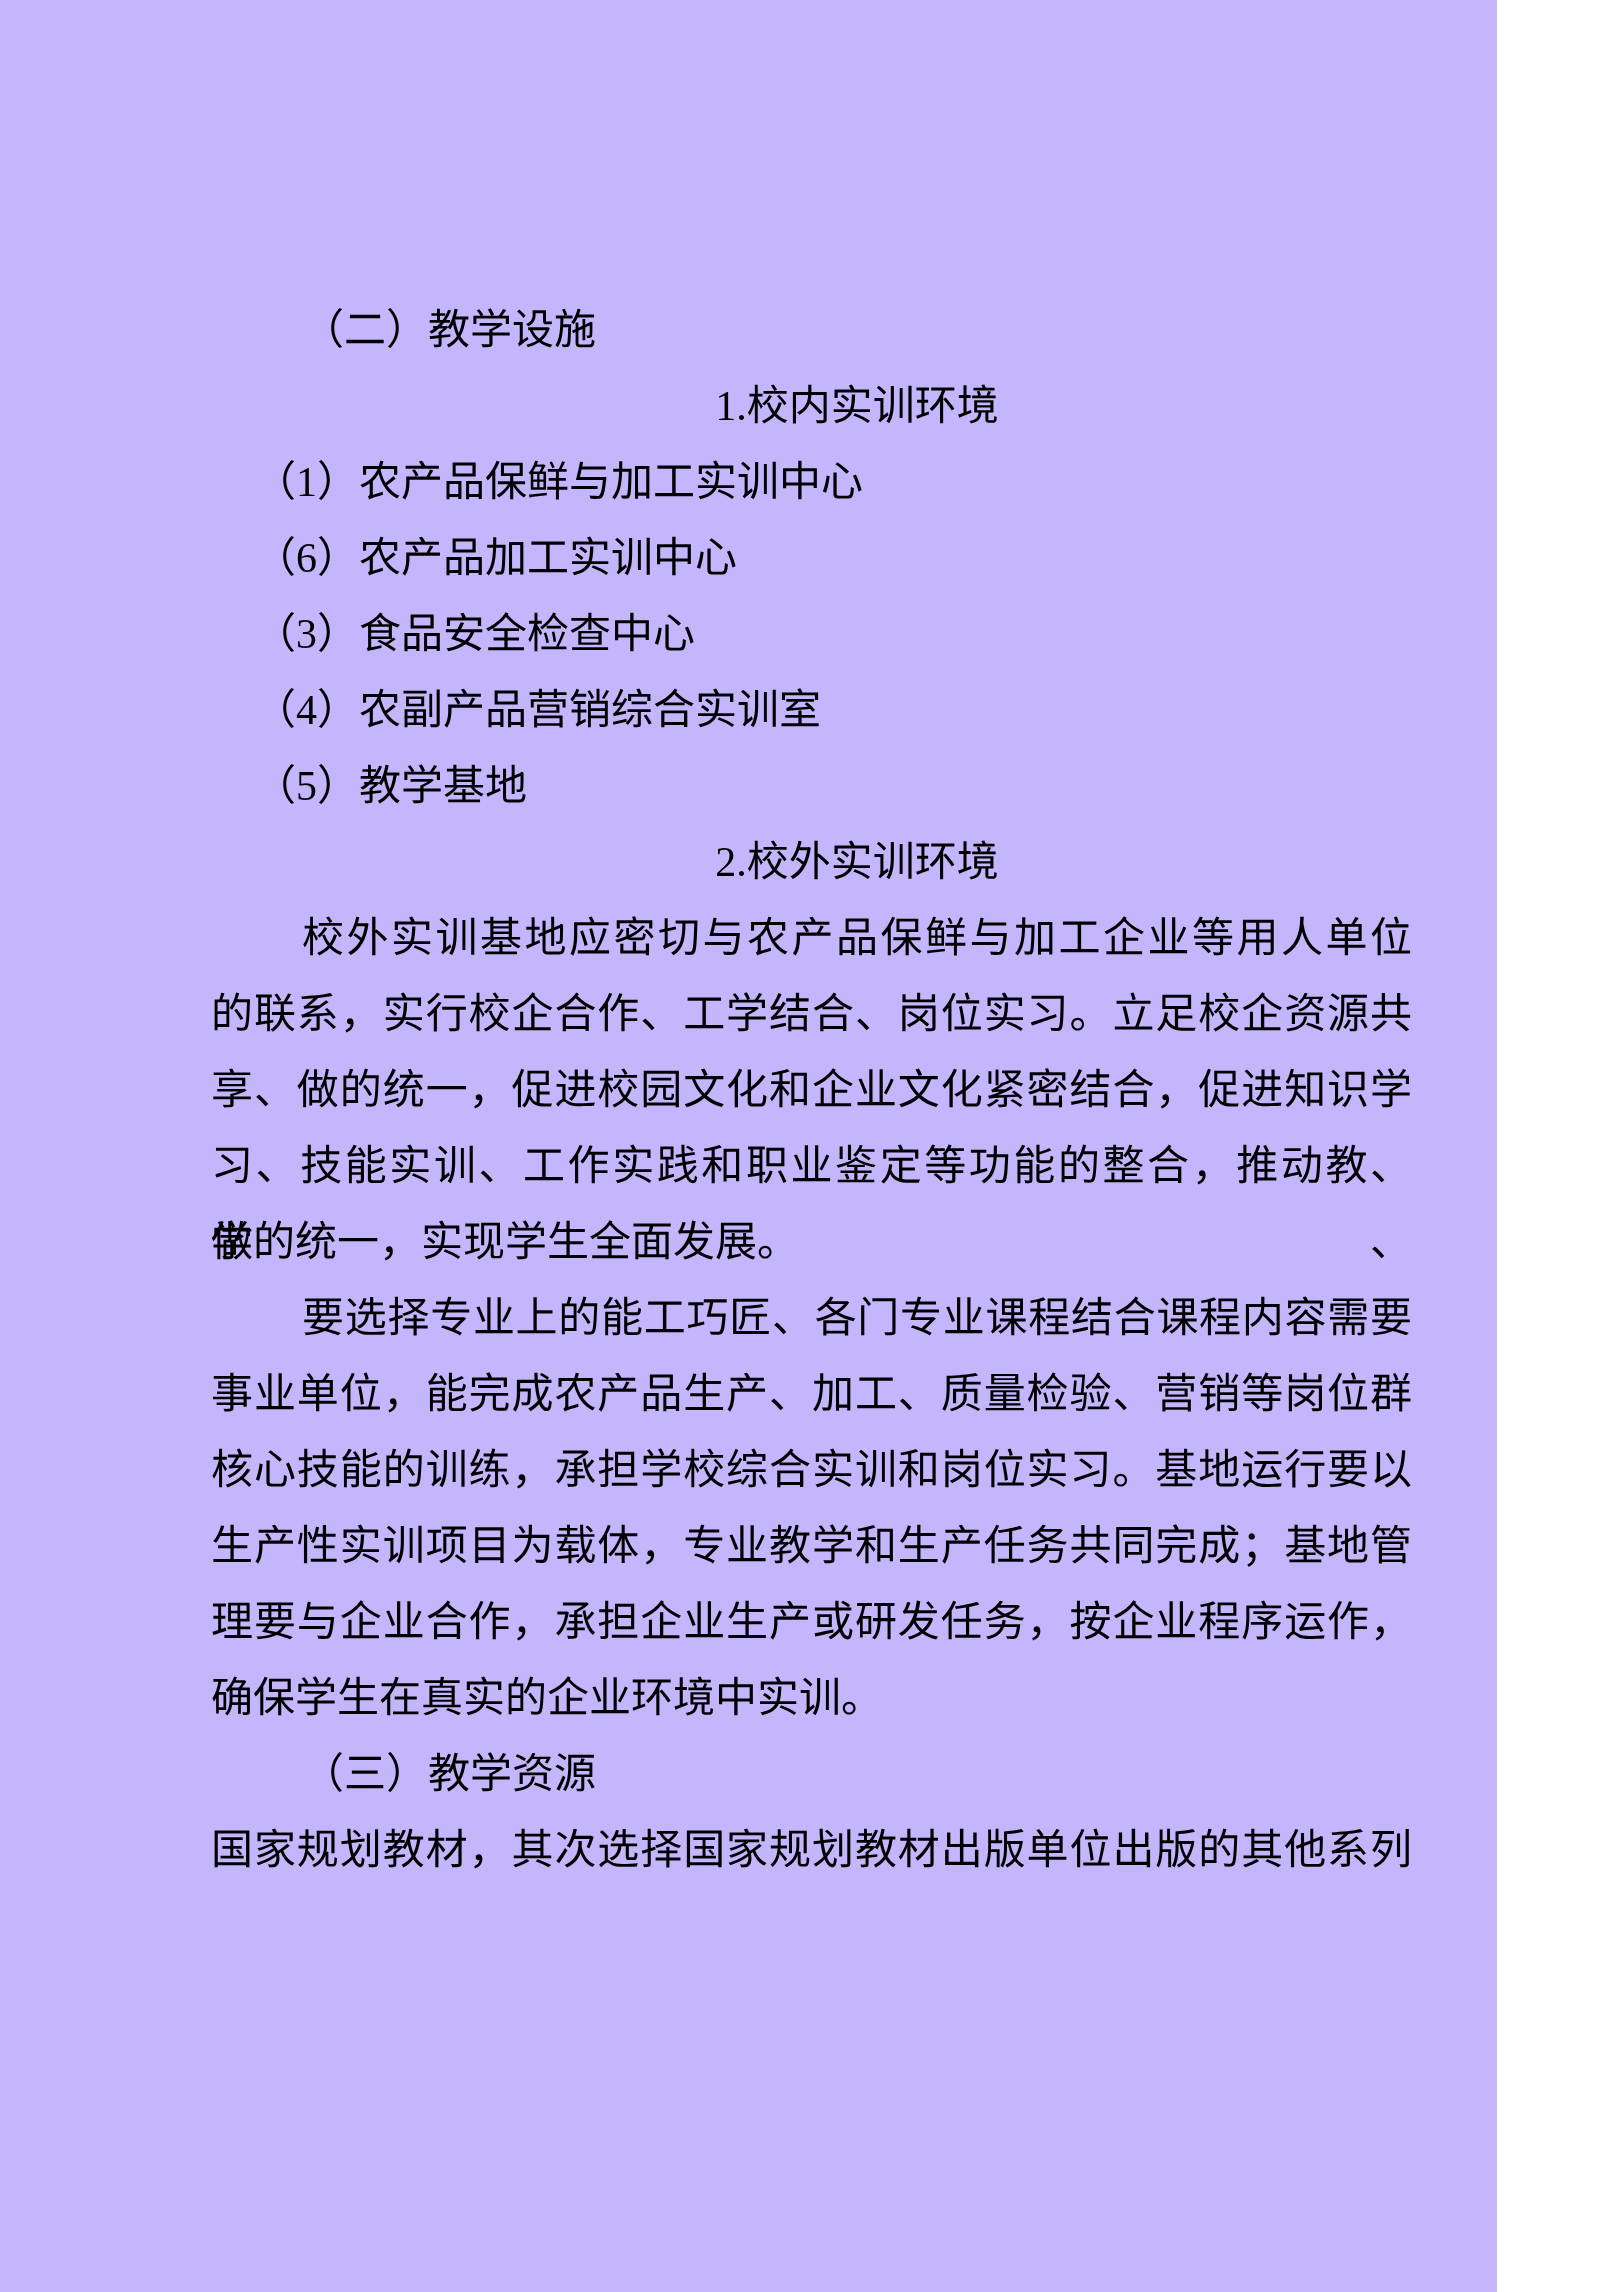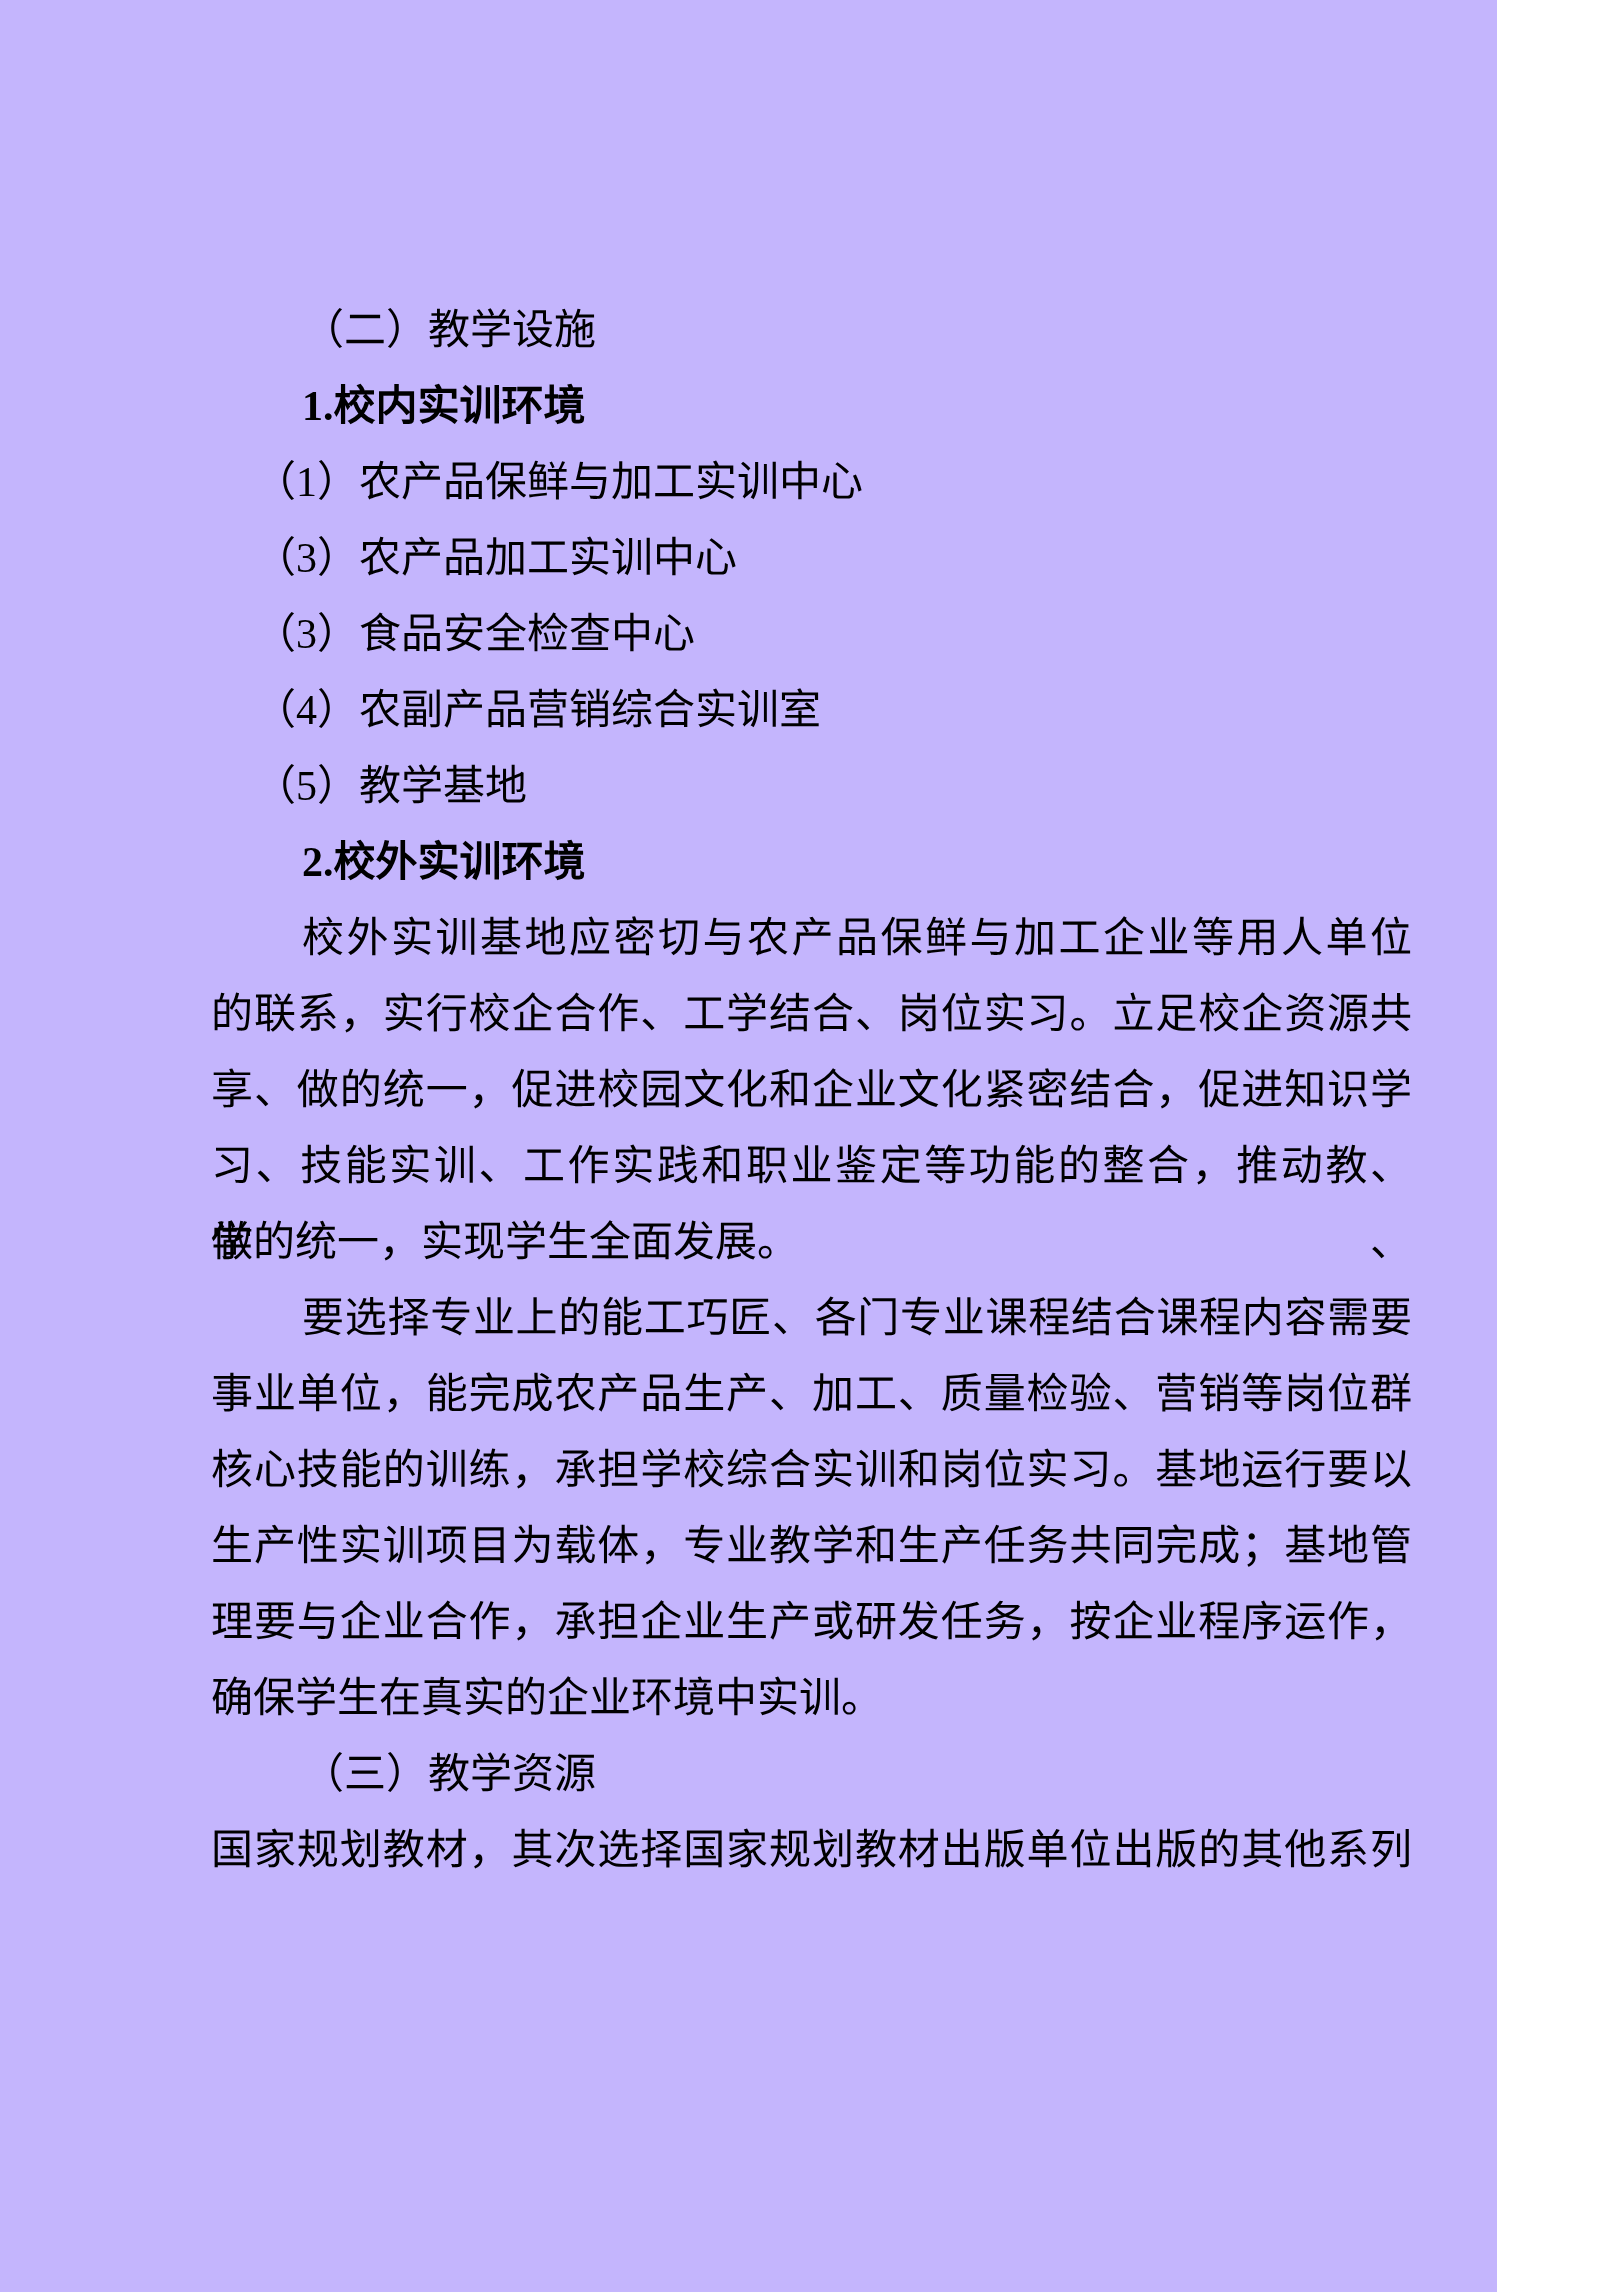--- a/index.html
+++ b/index.html
@@ -29,21 +29,22 @@
     letter-spacing: 0;
   }
   
   .h-section {
     padding-left: 91px;
     font-weight: normal;
   }
   
   .h-sub {
     padding-left: 91px;
-    font-weight: bold;
+    font-weight: normal;
+    text-align: center;
   }
   
   .li {
     padding-left: 43px;
   }
   
   .p-first {
     padding-left: 91px;
     text-align: justify;
     text-align-last: justify;
@@ -60,21 +61,21 @@
 </style>
 </head>
 <body>
 
 <div class="page">
   <div class="text-block">
 
     <div class="line h-section">（二）教学设施</div>
     <div class="line h-sub">1.校内实训环境</div>
     <div class="line li">（1）农产品保鲜与加工实训中心</div>
-    <div class="line li">（3）农产品加工实训中心</div>
+    <div class="line li">（6）农产品加工实训中心</div>
     <div class="line li">（3）食品安全检查中心</div>
     <div class="line li">（4）农副产品营销综合实训室</div>
     <div class="line li">（5）教学基地</div>
     <div class="line h-sub">2.校外实训环境</div>
 
     <div class="line p-first">校外实训基地应密切与农产品保鲜与加工企业等用人单位</div>
     <div class="line p-mid">的联系，实行校企合作、工学结合、岗位实习。立足校企资源共</div>
     <div class="line p-mid">享、做的统一，促进校园文化和企业文化紧密结合，促进知识学</div>
     <div class="line p-mid">习、技能实训、工作实践和职业鉴定等功能的整合，推动教、学、</div>
     <div class="line p-last">做的统一，实现学生全面发展。</div>

